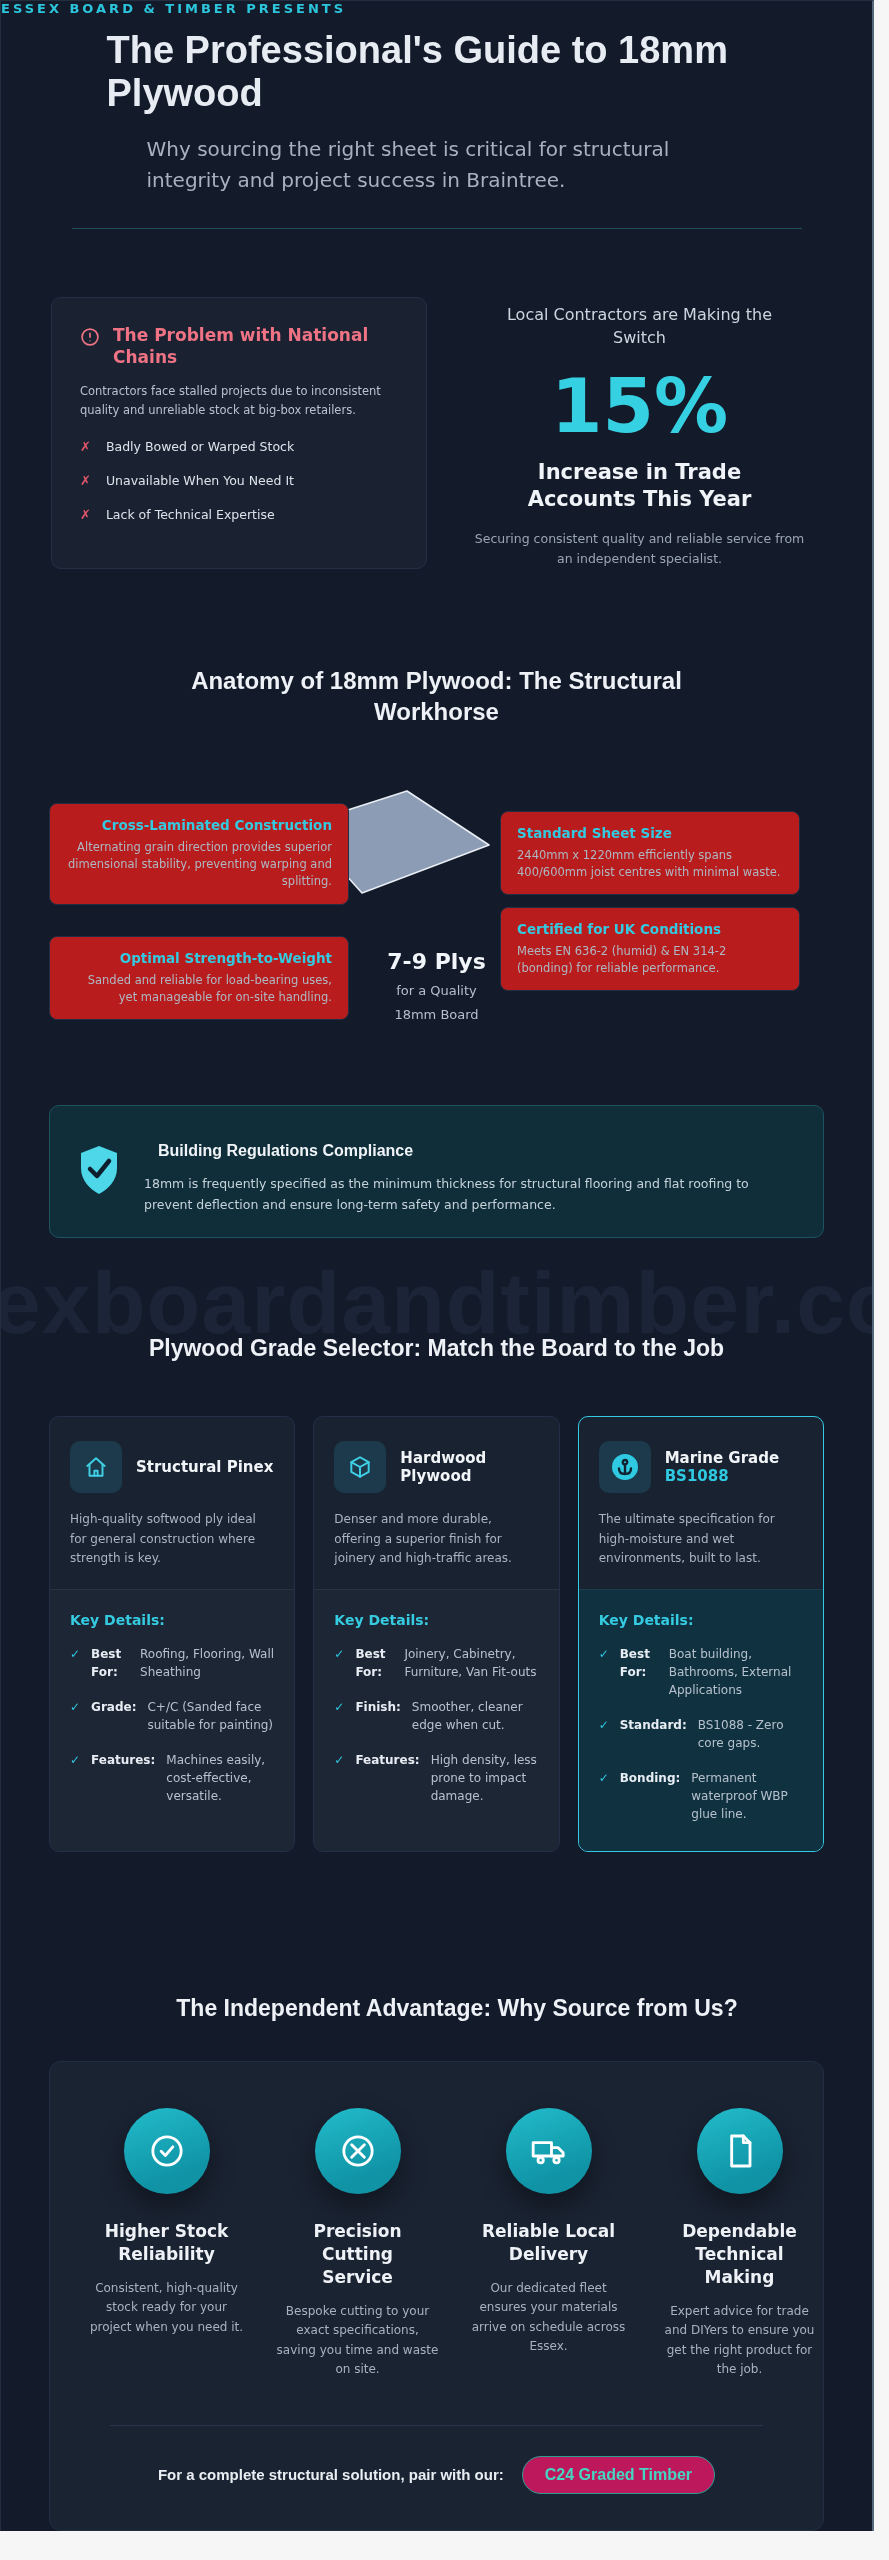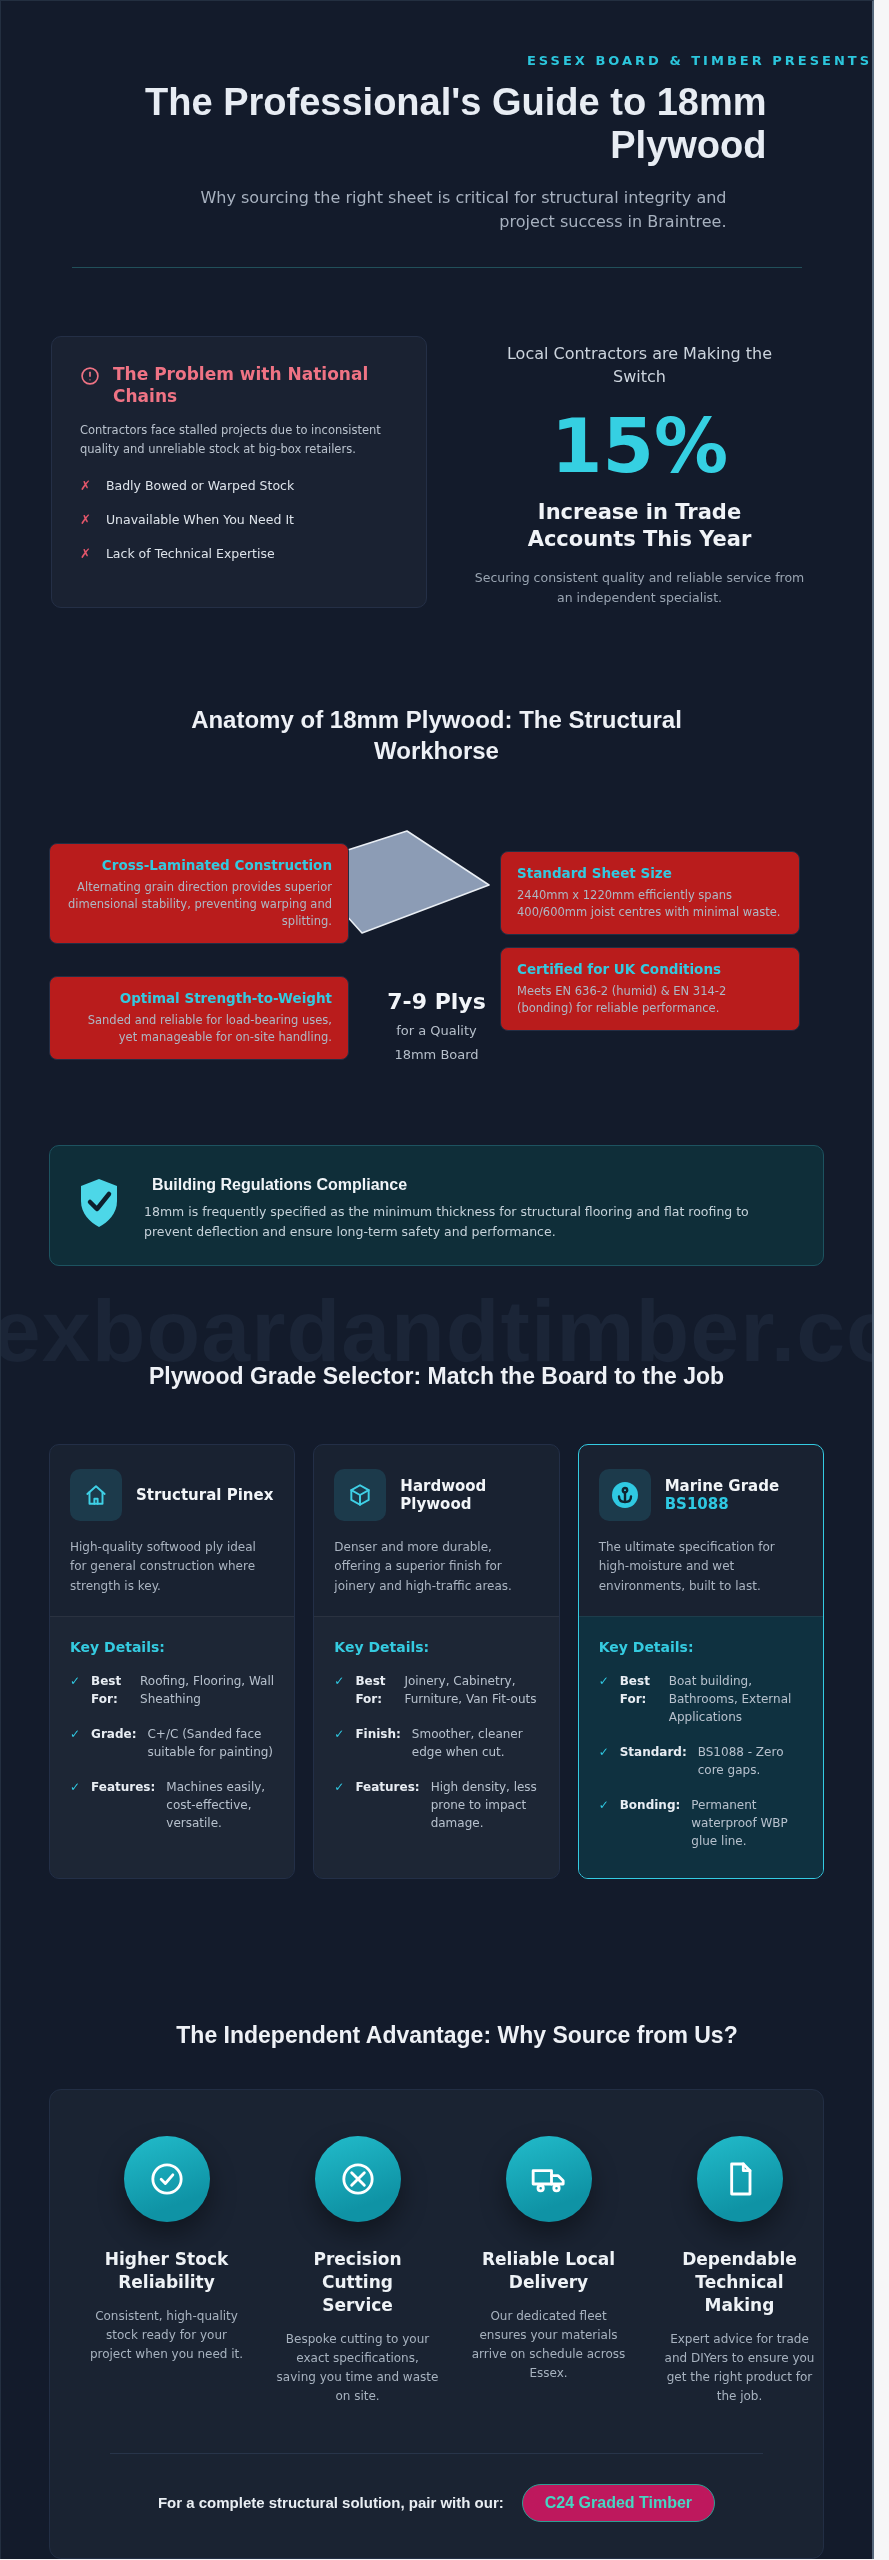--- a/index.html
+++ b/index.html
@@ -1,24 +1,24 @@
 <!DOCTYPE html>
 <html><head>
 <meta charset="utf-8">
 <style>
   html,body{margin:0;padding:0;}
   body{width:889px;background:#f6f6f7;font-family:"DejaVu Sans",sans-serif;}
   .page{width:871px;background:#131b2b;color:#e8edf3;overflow:hidden;position:relative;
         border-right:2px solid #55677a;border-left:1px solid #232f40;border-top:1px solid #232f40;}
   
-  header{padding-top:52px;text-align:right;}
+  header{text-align:left;}
   .eyebrow{color:#2cc6dc;font-size:13px;font-weight:bold;letter-spacing:3px;}
   h1{font-family:"Liberation Sans",sans-serif;font-size:38px;line-height:1.14;font-weight:bold;
      color:#e7ecf3;margin:13px auto 0;width:660px;}
-  .subtitle{font-size:16px;color:#a7b1bf;width:580px;margin:18px auto 16px;line-height:1.55;}
+  .subtitle{font-size:20px;color:#a7b1bf;width:580px;margin:18px auto 16px;line-height:1.55;}
   .divider{border:none;border-top:1px solid #21505a;margin:32px auto 0;width:730px;}
   
   .intro-grid{display:flex;gap:30px;padding:0 50px;margin-top:68px;}
   .problem-card{width:376px;box-sizing:border-box;background:#1a2232;border:1px solid #242f46;
                 border-radius:10px;padding:26px 28px 30px;flex-shrink:0;}
   .problem-head{display:flex;gap:13px;align-items:flex-start;}
   .warn-icon{flex-shrink:0;margin-top:3px;}
   .problem-title{font-size:17px;font-weight:bold;color:#ef7384;line-height:1.3;margin:0;}
   .problem-desc{font-size:11.5px;color:#b9c2cd;line-height:1.65;margin:14px 0 0;}
   .problem-list{list-style:none;margin:8px 0 0;padding:0;}
@@ -45,21 +45,21 @@
   .cardB{top:133px;}
   .cardC{top:8px;}
   .cardD{top:104px;}
   .sheet{position:absolute;left:298px;top:-14px;}
   .plys{position:absolute;left:50%;transform:translateX(-50%);top:146px;text-align:center;width:220px;}
   .plys-value{font-size:22px;font-weight:bold;color:#f2f5f9;}
   .plys-line{font-size:13px;color:#b6bfca;margin-top:9px;}
   
   .compliance{display:flex;gap:22px;align-items:center;margin:44px 48px 0;background:#0f2e39;
               border:1px solid #1d5360;border-radius:10px;padding:22px 26px;}
-  .compliance h3{margin:8px;font-family:"Liberation Sans",sans-serif;font-size:16px;font-weight:bold;color:#f0f4f8;}
+  .compliance h3{margin:14px;font-family:"Liberation Sans",sans-serif;font-size:16px;font-weight:bold;color:#f0f4f8;}
   .compliance p{margin:8px 0 0;font-size:12.5px;color:#c6d2da;line-height:1.65;}
   .shield-wrap{flex-shrink:0;}
   
   .watermark-zone{position:relative;margin-top:44px;height:102px;}
   .watermark{position:absolute;left:50%;top:-30px;transform:translateX(-50%);
              font-family:"Liberation Sans",sans-serif;font-weight:bold;font-size:88px;
              color:#1b2537;white-space:nowrap;letter-spacing:1px;}
   .grade-heading{position:relative;padding-top:52px;font-size:23px;}
   
   .grades{display:flex;gap:18px;padding:0 48px;margin-top:32px;align-items:stretch;}

